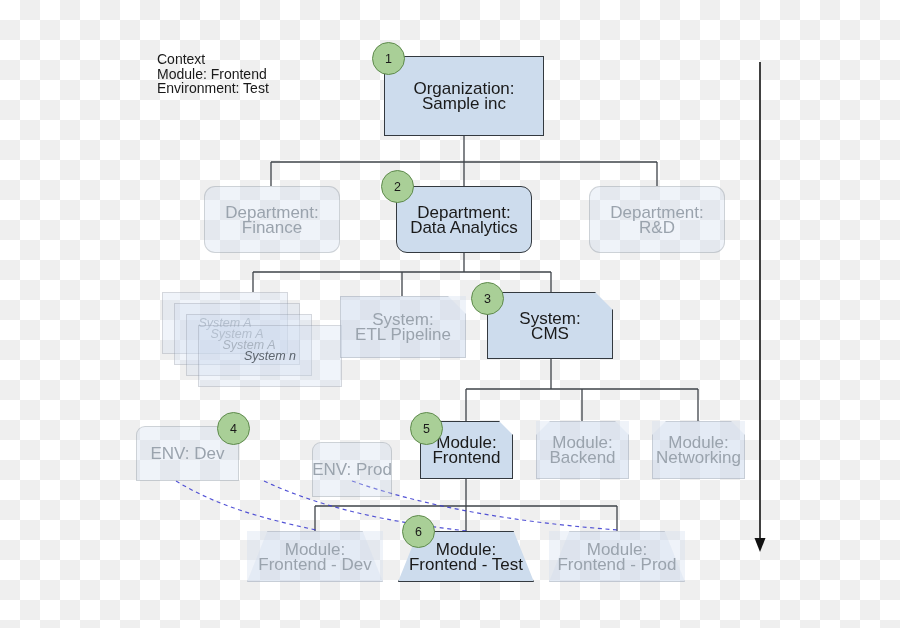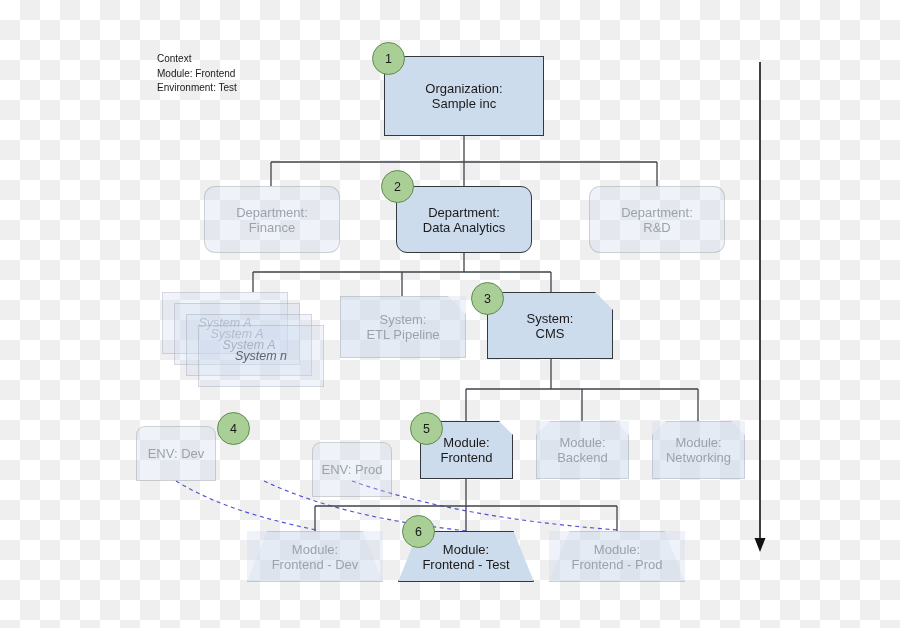--- a/index.html
+++ b/index.html
@@ -30,35 +30,35 @@
     width: 900px;
     height: 628px;
     pointer-events: none;
   }
 
   
   .context-note {
     position: absolute;
     left: 157px;
     top: 52px;
-    font-size: 10px;
+    font-size: 14px;
     line-height: 14.6px;
     color: #1a1a1a;
     white-space: pre;
   }
 
   
   .node {
     position: absolute;
     box-sizing: border-box;
     display: flex;
     align-items: center;
     justify-content: center;
     text-align: center;
-    font-size: 13px;
+    font-size: 17px;
     line-height: 15px;
     color: #1a1a1a;
     white-space: pre-line;
   }
   .node .label { position: relative; z-index: 2; }
 
   .fill {
     position: absolute;
     left: 0; top: 0; right: 0; bottom: 0;
     background: #cddced;
@@ -242,37 +242,37 @@
   <div class="node shape-round faded" style="left:589px; top:186px; width:136px; height:67px;">
     <span class="fill"></span>
     <span class="label">Department:
 R&amp;D</span>
   </div>
 
   <div class="stack" style="left:162px; top:292px; width:160px; height:92px;font-style:italic;">
     <div class="stack-card" style="left:0px;  top:0px;  width:126px; height:62px;">System A</div>
     <div class="stack-card" style="left:12px; top:11px; width:126px; height:62px;">System A</div>
     <div class="stack-card" style="left:24px; top:22px; width:126px; height:62px;">System A</div>
-    <div class="stack-card top" style="left:36px; top:33px; width:126px; height:62px;text-align:right;">System n</div>
+    <div class="stack-card top" style="left:36px; top:33px; width:144px; height:62px;text-align:right;">System n</div>
   </div>
 
   <div class="node shape-cut-tr faded" style="left:340px; top:296px; width:126px; height:62px;">
     <span class="fill"></span>
     <span class="label">System:
 ETL Pipeline</span>
   </div>
 
   <div class="node shape-cut-tr" style="left:487px; top:292px; width:126px; height:67px;">
     <span class="fill"></span>
     <span class="label">System:
 CMS</span>
   </div>
   <div class="badge" style="left:471px; top:282px;">3</div>
 
-  <div class="node shape-roundtop faded" style="left:136px; top:426px; width:80px; height:55px;">
+  <div class="node shape-roundtop faded" style="left:136px; top:426px; width:103px; height:55px;">
     <span class="fill"></span>
     <span class="label">ENV: Dev</span>
   </div>
 
   <div class="badge" style="left:217px; top:412px;">4</div>
 
   <div class="node shape-roundtop faded" style="left:312px; top:442px; width:80px; height:55px;">
     <span class="fill"></span>
     <span class="label">ENV: Prod</span>
   </div>

